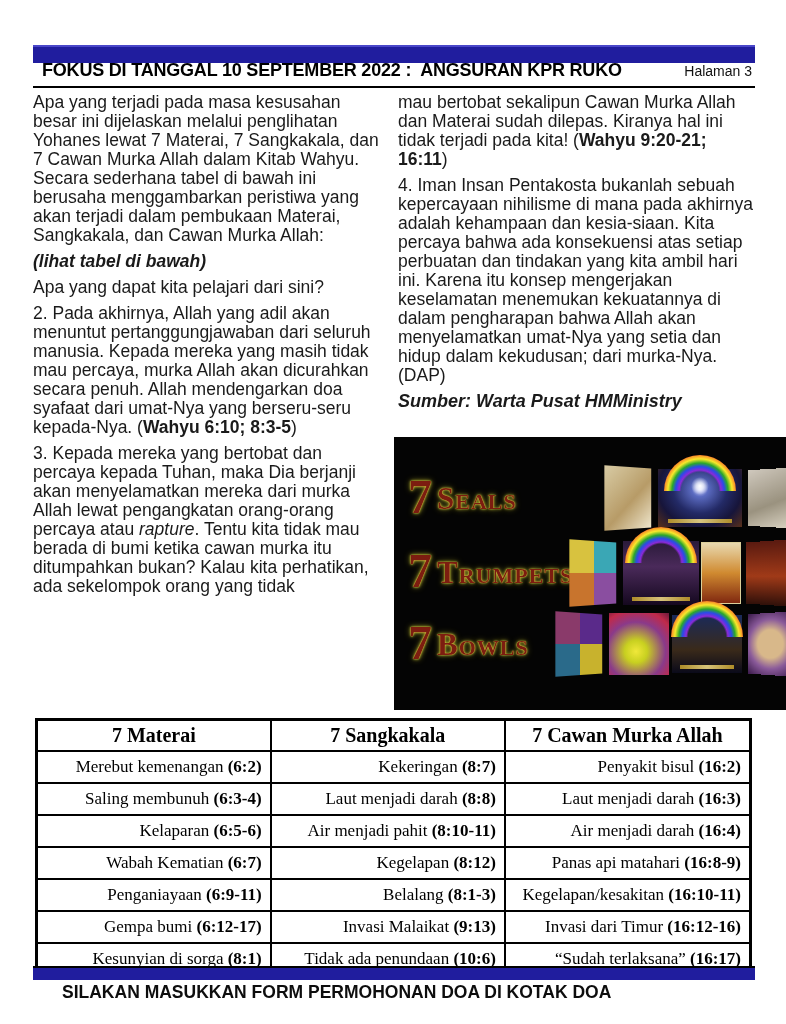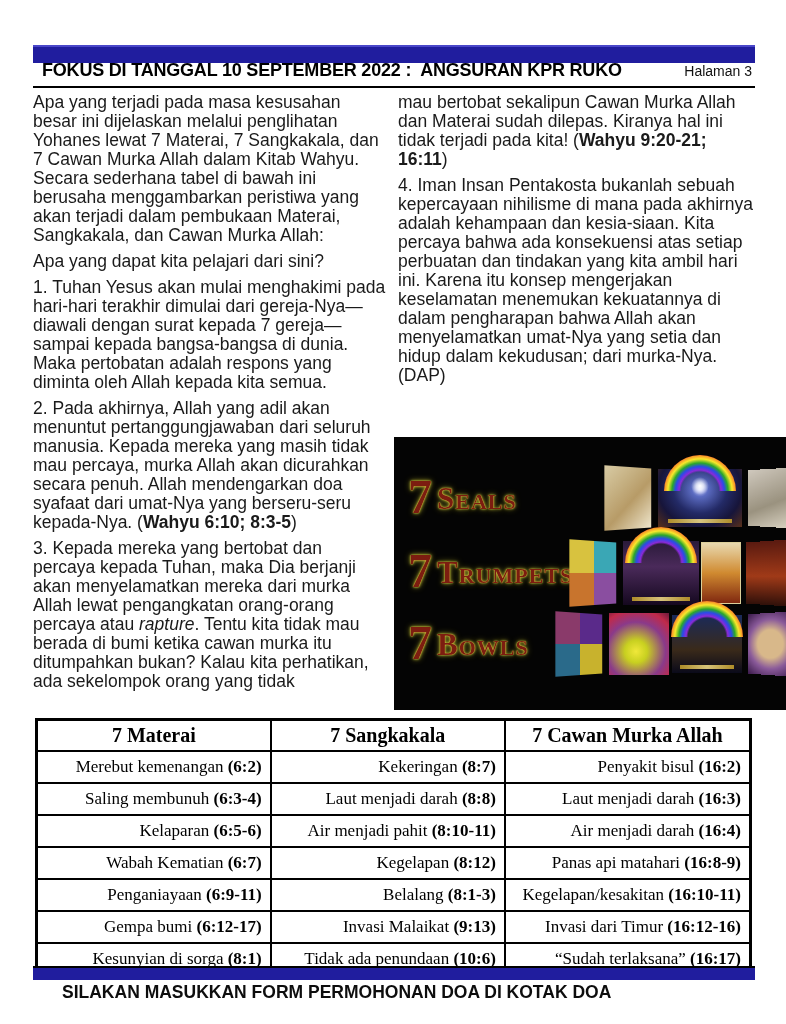--- a/index.html
+++ b/index.html
@@ -82,29 +82,30 @@
 
 <div id="page">
 
   <div class="topbar"></div>
   <div class="page-title">FOKUS DI TANGGAL 10 SEPTEMBER 2022 :  ANGSURAN KPR RUKO</div>
   <div class="page-number">Halaman 3</div>
   <div class="header-rule"></div>
 
   <div class="col col-left">
     <p>Apa yang terjadi pada masa kesusahan besar ini dijelaskan melalui penglihatan Yohanes lewat 7 Materai, 7 Sangkakala, dan 7 Cawan Murka Allah dalam Kitab Wahyu. Secara sederhana tabel di bawah ini berusaha menggambarkan peristiwa yang akan terjadi dalam pembukaan Materai, Sangkakala, dan Cawan Murka Allah:</p>
+    <p class="note">(lihat tabel di bawah)</p>
     <p>Apa yang dapat kita pelajari dari sini?</p>
-    <p>1. Tuhan Yesus akan mulai menghakimi pada hari-hari terakhir dimulai dari gereja-Nya—diawali dengan surat kepada 7 gereja—sampai kepada bangsa-bangsa di dunia. Maka pertobatan adalah respons yang diminta oleh Allah kepada kita semua.</p>
     <p><span>2. Pada akhirnya, Allah yang adil akan menuntut pertanggungjawaban dari seluruh manusia. Kepada mereka yang masih tidak mau percaya, murka Allah akan dicurahkan secara penuh. Allah mendengarkan doa syafaat dari umat-Nya yang berseru-seru kepada-Nya. (</span><span class="ref-bold">Wahyu 6:10; 8:3-5</span><span>)</span></p>
     <p><span>3. Kepada mereka yang bertobat dan percaya kepada Tuhan, maka Dia berjanji akan menyelamatkan mereka dari murka Allah lewat pengangkatan orang-orang percaya atau </span><span class="em">rapture</span><span>. Tentu kita tidak mau berada di bumi ketika cawan murka itu ditumpahkan bukan? Kalau kita perhatikan, ada sekelompok orang yang tidak</span></p>
   </div>
 
   <div class="col col-right">
     <p><span>mau bertobat sekalipun Cawan Murka Allah dan Materai sudah dilepas. Kiranya hal ini tidak terjadi pada kita! (</span><span class="ref-bold">Wahyu 9:20-21; 16:11</span><span>)</span></p>
     <p>4. Iman Insan Pentakosta bukanlah sebuah kepercayaan nihilisme di mana pada akhirnya adalah kehampaan dan kesia-siaan. Kita percaya bahwa ada konsekuensi atas setiap perbuatan dan tindakan yang kita ambil hari ini. Karena itu konsep mengerjakan keselamatan menemukan kekuatannya di dalam pengharapan bahwa Allah akan menyelamatkan umat-Nya yang setia dan hidup dalam kekudusan; dari murka-Nya. (DAP)</p>
+    <p class="source-credit">Sumber: Warta Pusat HMMinistry</p>
   </div>
 
   <div class="collage">
     <div class="band band-1">
       <div class="band-label"><span class="num">7</span><span>Seals</span></div>
       <div class="thumbs">
         <div class="thumb t-left s1"></div>
         <div class="thumb s2">
             <div class="rainbow"></div>
             <div class="star"></div>

